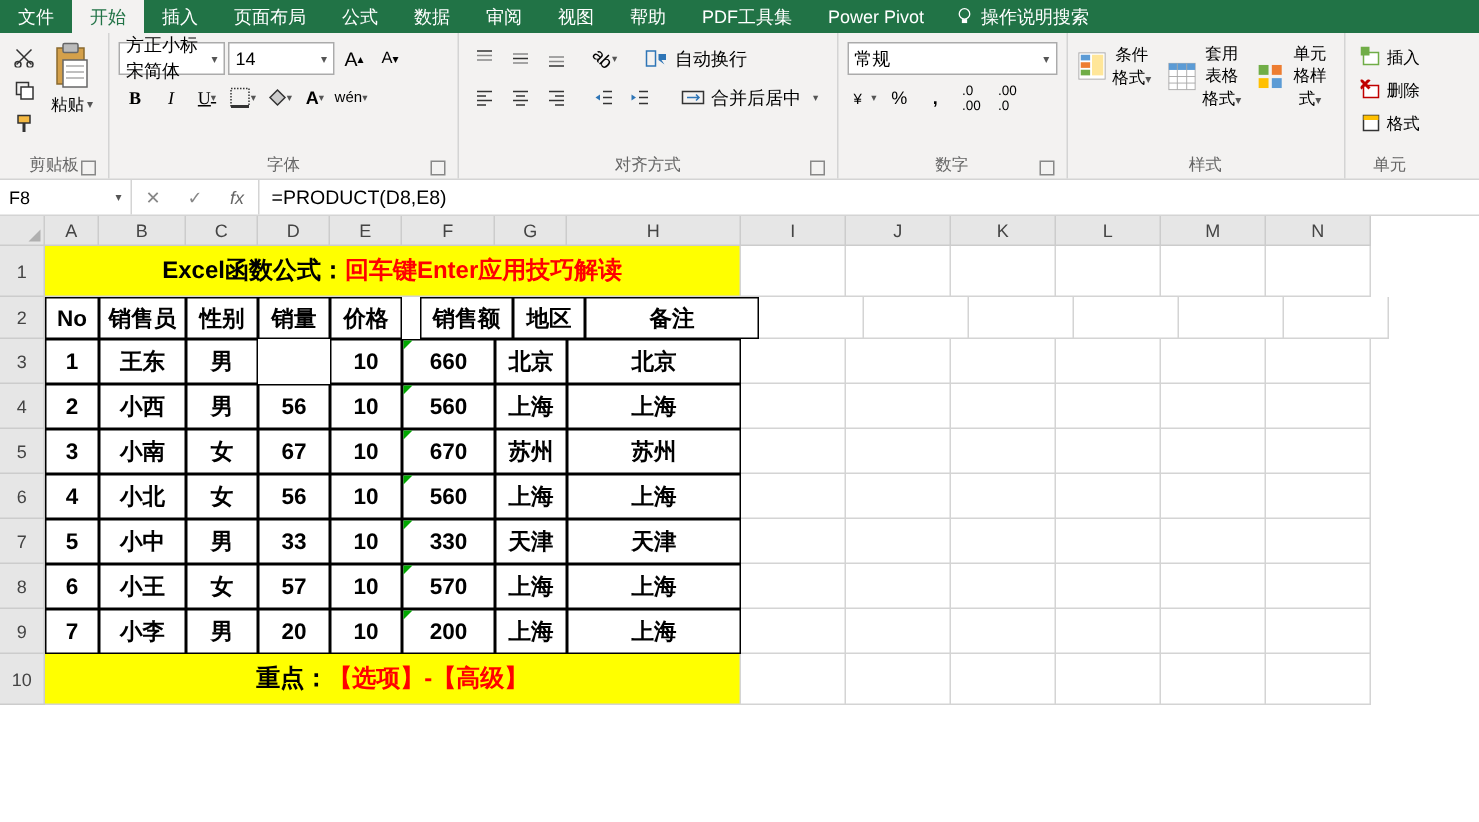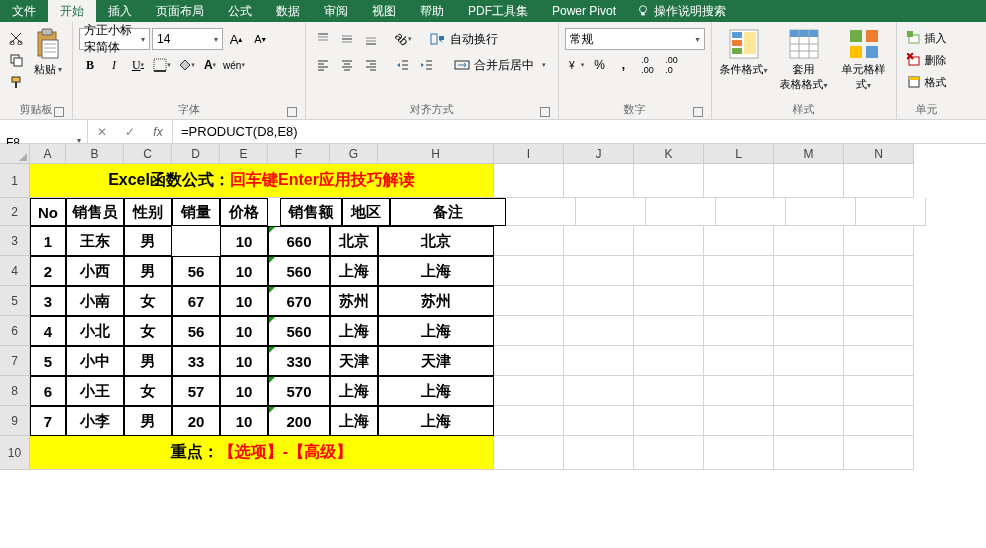--- a/index.html
+++ b/index.html
@@ -41,30 +41,30 @@
 .align-body { flex-direction: column; gap: 4px; padding-top: 4px; }
 .align-row { display: flex; gap: 2px; }
 .wrap-btn { display: flex; align-items: center; gap: 4px; padding: 0 6px; height: 22px; }
 
 
 .num-body { flex-direction: column; gap: 4px; padding-top: 4px; width: 140px; }
 .num-combo { border: 1px solid #ababab; background: #fff; height: 22px; width: 100%; display: flex; align-items: center; padding: 0 4px; justify-content: space-between; }
 
 
 .styles-body { gap: 8px; padding-top: 4px; }
-.style-big { width: 52px; display: flex; flex-direction: column; align-items: center; gap: 2px; font-size: 11px; text-align: center; }
+.style-big { width: 52px; display: flex; flex-direction: row; align-items: center; gap: 2px; font-size: 11px; text-align: center; }
 .style-icon { width: 32px; height: 32px; }
 
 
 .cells-body { flex-direction: column; gap: 2px; padding-top: 4px; }
 .cell-btn { display: flex; align-items: center; gap: 4px; height: 20px; padding: 0 4px; font-size: 11px; }
 
 
 .formula-bar { height: 24px; display: flex; border-bottom: 1px solid #d4d4d4; background: #fff; }
-.name-box { width: 88px; border-right: 1px solid #d4d4d4; display: flex; padding: 16px 6px; justify-content: space-between; }
+.name-box { width: 88px; border-right: 1px solid #d4d4d4; display: flex; align-items: center; padding: 0 6px; justify-content: space-between; }
 .fx-controls { display: flex; align-items: center; border-right: 1px solid #d4d4d4; }
 .fx-btn { width: 28px; display: flex; align-items: center; justify-content: center; color: #888; height: 100%; }
 .fx-label { font-style: italic; color: #666; }
 .formula-input { flex: 1; padding: 0 8px; display: flex; align-items: center; font-size: 13px; }
 
 
 .sheet { display: flex; height: calc(548px - 22px - 98px - 24px); overflow: hidden; }
 .corner { width: 30px; height: 20px; background: #e6e6e6; border-right: 1px solid #ccc; border-bottom: 1px solid #ccc; position: relative; }
 .corner::after { content: ""; position: absolute; right: 2px; bottom: 2px; border-style: solid; border-width: 0 0 8px 8px; border-color: transparent transparent #b0b0b0 transparent; }
 .col-headers { display: flex; height: 20px; }

